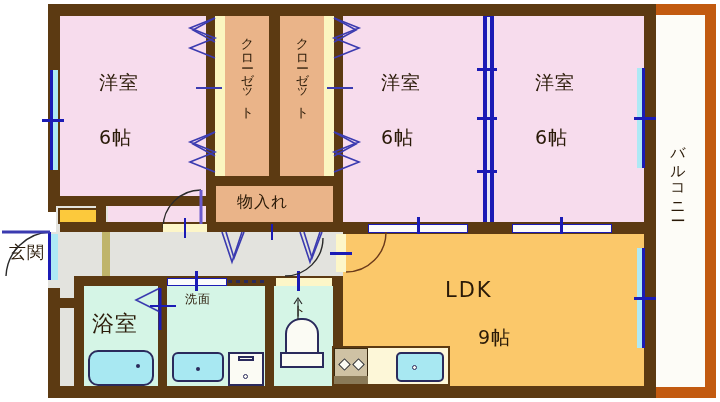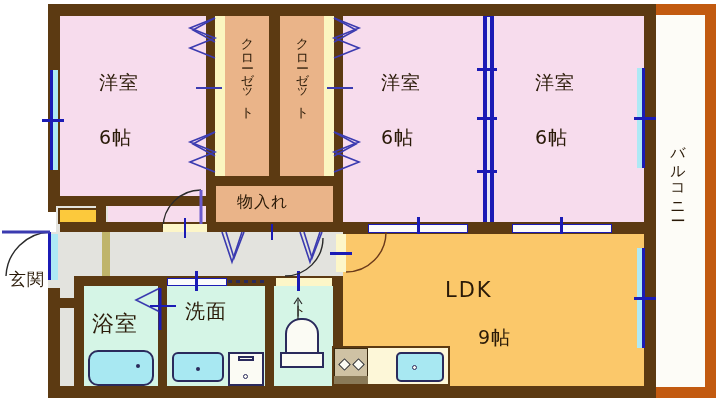--- a/index.html
+++ b/index.html
@@ -129,39 +129,39 @@
   <div class="ab wall" style="left:60px;top:222px;width:283px;height:10px;"></div>
 
   <div class="ab slide" style="left:368px;top:224px;width:100px;height:9px;"></div>
   <div class="ab win-tick" style="left:417px;top:217px;width:3px;height:22px;"></div>
 
   <div class="ab slide" style="left:512px;top:224px;width:100px;height:9px;"></div>
   <div class="ab win-tick" style="left:560px;top:217px;width:3px;height:22px;"></div>
 
   <div class="ab r-hall" style="left:60px;top:232px;width:283px;height:44px;"></div>
   <div class="ab r-hall" style="left:48px;top:232px;width:54px;height:56px;"></div>
-  <div class="lbl" style="left:9px;top:241px;font-size:17px;margin-top:27px;">玄関</div>
+  <div class="lbl" style="left:9px;top:241px;font-size:17px;">玄関</div>
 
   <div class="ab win-glass" style="left:49px;top:234px;width:9px;height:46px;"></div>
   <div class="ab win-line" style="left:48px;top:232px;width:3px;height:48px;"></div>
 
   <div class="ab" style="left:102px;top:232px;width:8px;height:44px;background:#bfb46a;"></div>
 
   <div class="ab wall" style="left:74px;top:276px;width:269px;height:10px;"></div>
   <div class="ab wall" style="left:74px;top:276px;width:10px;height:112px;"></div>
 
   <div class="ab r-wet" style="left:84px;top:286px;width:74px;height:100px;"></div>
   <div class="lbl" style="left:92px;top:309px;font-size:22px;">浴室</div>
   <div class="fx" style="left:88px;top:350px;width:66px;height:36px;background:#a8e8f2;border:2px solid #2a2a5c;border-radius:10px;"></div>
   <div class="ab" style="left:136px;top:364px;width:4px;height:4px;background:#2a2a5c;border-radius:50%;"></div>
 
   <div class="ab wall" style="left:158px;top:286px;width:9px;height:100px;"></div>
 
   <div class="ab r-wet" style="left:167px;top:286px;width:98px;height:100px;"></div>
-  <div class="lbl" style="left:185px;top:298px;font-size:20px;">洗面</div>
+  <div class="lbl" style="left:185px;top:291px;font-size:12px;">洗面</div>
   <div class="fx" style="left:172px;top:352px;width:52px;height:30px;background:#a8e8f2;border:2px solid #2a2a5c;border-radius:6px;"></div>
   <div class="ab" style="left:196px;top:367px;width:4px;height:4px;background:#2a2a5c;border-radius:50%;"></div>
   <div class="fx" style="left:228px;top:352px;width:36px;height:34px;background:#fbfbf4;border:2px solid #2a2a5c;"></div>
   <div class="ab" style="left:238px;top:356px;width:16px;height:5px;background:#fbfbf4;border:2px solid #2a2a5c;"></div>
   <div class="ab" style="left:243px;top:374px;width:5px;height:5px;background:#fbfbf4;border:1px solid #2a2a5c;border-radius:50%;"></div>
 
   <div class="ab wall" style="left:265px;top:276px;width:9px;height:112px;"></div>
 
   <div class="ab r-wet" style="left:274px;top:286px;width:59px;height:100px;"></div>
   <div class="lbl lbl-v" style="left:290px;top:296px;font-size:13px;">トイレ</div>

